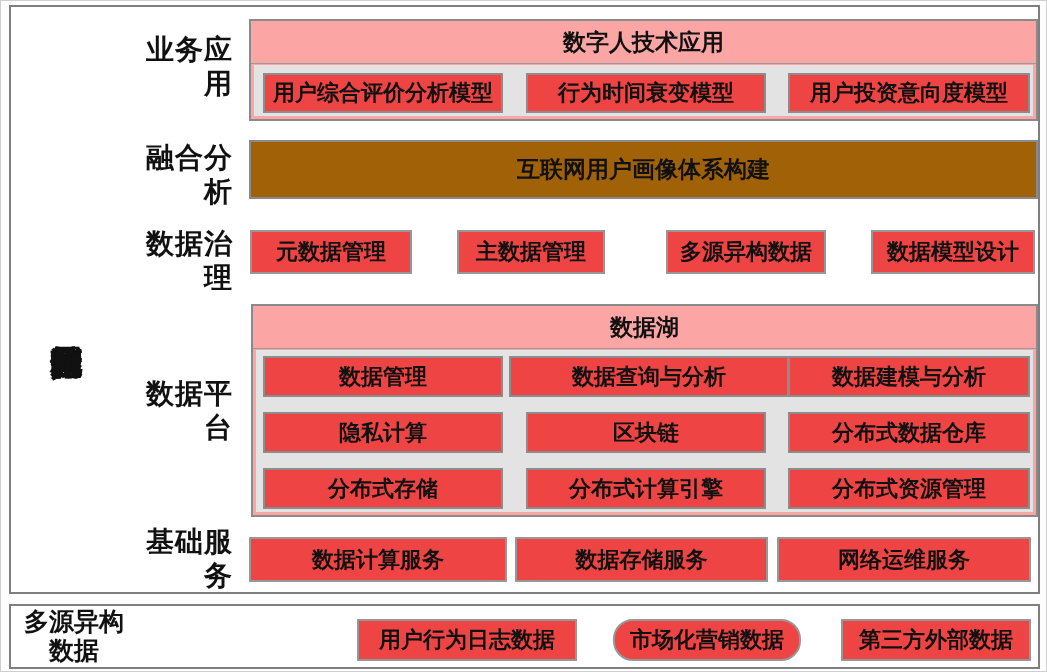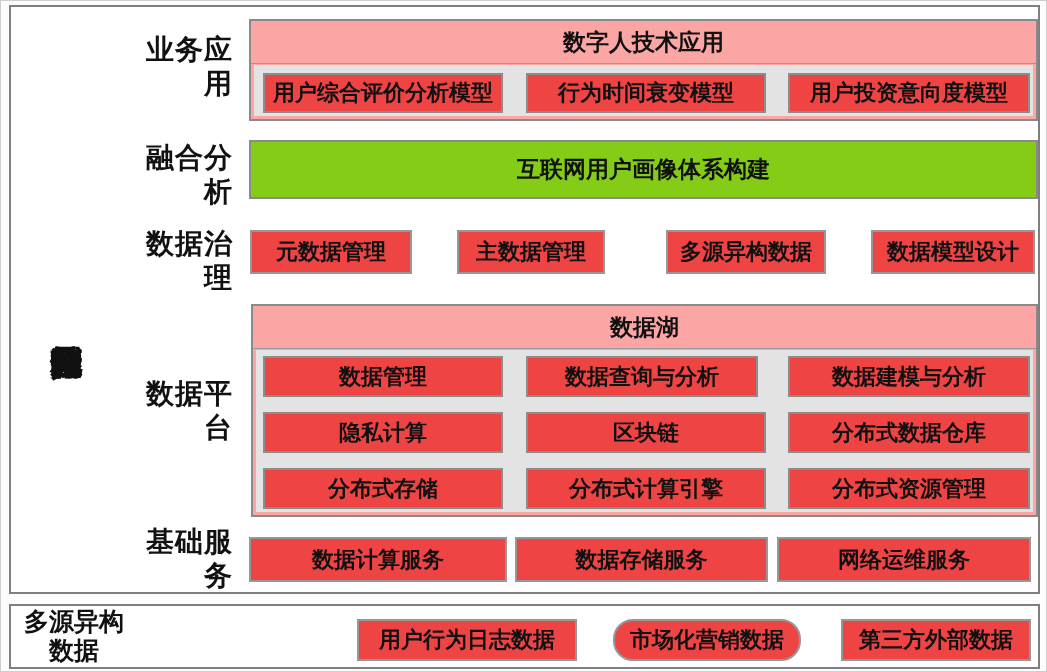--- a/index.html
+++ b/index.html
@@ -50,21 +50,21 @@
 
   .cell {
     position:absolute; background:#ef4444; border:2px solid #8c8c8c;
     display:flex; align-items:center; justify-content:center;
     font-size:22px; white-space:nowrap;
   }
   .plain {
     border-color:#979797;
   }
   .single-box {
-    position:absolute; background:#84cc16; border:2px solid #8a8a8a;
+    position:absolute; background:#a16207; border:2px solid #8a8a8a;
     display:flex; align-items:center; justify-content:center;
     font-size:23px;
   }
 
   .bottom-label {
     position:absolute; left:12px; top:606px; width:122px;
     font-size:25px; line-height:29px; text-align:center;
   }
 </style>
 </head>
@@ -96,21 +96,21 @@
   <div class="cell plain" style="left:456px; top:229px; width:148px; height:44px;">主数据管理</div>
   <div class="cell plain" style="left:665px; top:229px; width:160px; height:44px;">多源异构数据</div>
   <div class="cell plain" style="left:870px; top:229px; width:164px; height:44px;">数据模型设计</div>
 
   <div class="group-box" style="left:250px; top:303px; width:787px; height:213px;">
     <div class="group-header">数据湖</div>
     <div class="group-panel"></div>
   </div>
 
   <div class="cell" style="left:262px; top:355px; width:240px; height:41px;">数据管理</div>
-  <div class="cell" style="left:525px; top:355px; width:232px; height:41px;">数据查询与分析</div>
+  <div class="cell" style="left:508px; top:355px; width:280px; height:41px;">数据查询与分析</div>
   <div class="cell" style="left:787px; top:355px; width:242px; height:41px;">数据建模与分析</div>
 
   <div class="cell" style="left:262px; top:411px; width:240px; height:41px;">隐私计算</div>
   <div class="cell" style="left:525px; top:411px; width:240px; height:41px;">区块链</div>
   <div class="cell" style="left:787px; top:411px; width:242px; height:41px;">分布式数据仓库</div>
 
   <div class="cell" style="left:262px; top:467px; width:240px; height:41px;">分布式存储</div>
   <div class="cell" style="left:525px; top:467px; width:240px; height:41px;">分布式计算引擎</div>
   <div class="cell" style="left:787px; top:467px; width:242px; height:41px;">分布式资源管理</div>
 

